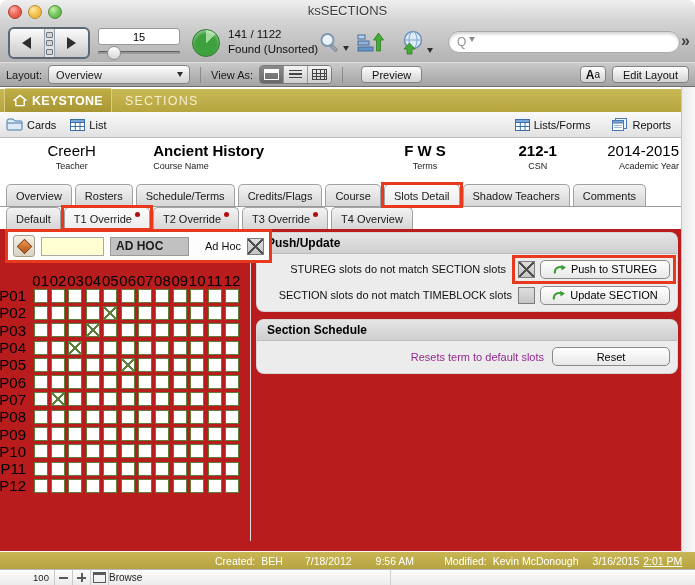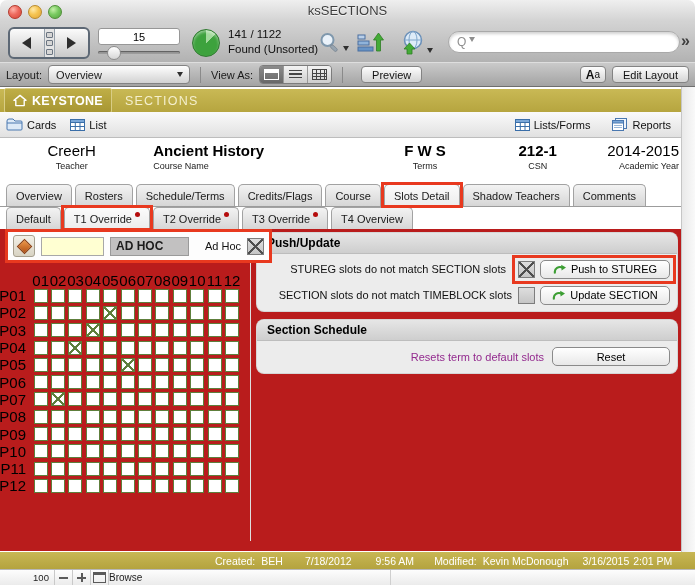--- a/index.html
+++ b/index.html
@@ -117,24 +117,24 @@
   .fm-btn{height:19px;min-width:130px;border:1px solid #8a8a8a;border-radius:5px;background:linear-gradient(#ffffff,#e8e8e8);display:flex;align-items:center;justify-content:center;gap:5px;font-size:11px;color:#000;font-family:"Liberation Sans",sans-serif;}
   .sched-row{display:flex;align-items:center;justify-content:flex-end;gap:8px;padding:6px 7px 0 0;font-size:11px;}
   .hint{color:#932a8e;}
   .reset-btn{min-width:118px;}
 
   
   .footer{position:absolute;left:0;right:0;bottom:0;height:18px;background:linear-gradient(#c8b754,#b3a23d);color:#fff;font-size:10.5px;display:flex;align-items:center;padding-left:215px;white-space:nowrap;}
   .footer .f-by{margin-left:6px;}
   .footer .f-cd{margin-left:22px;}
   .footer .f-ct{margin-left:24px;}
-  .footer .f-ml{margin-left:20px;}
+  .footer .f-ml{margin-left:30px;}
   .footer .f-mb{margin-left:6px;}
   .footer .f-md{margin-left:14px;}
-  .footer .f-mt{margin-left:4px;}
+  .footer .f-mt{margin-left:4px;text-decoration:underline;}
 
   
   .statusbar{position:absolute;left:0;right:0;bottom:0;height:15px;background:linear-gradient(#fdfdfd,#ebebeb);border-top:1px solid #b7b7b7;display:flex;align-items:center;font-size:10px;color:#222;}
   .sb-box{height:100%;display:flex;align-items:center;justify-content:center;border-right:1px solid #c9c9c9;}
   .sb-zoom{width:26px;font-size:9.5px;padding-left:28px;}
   .sb-btn{width:17px;}
   .ic-minus{width:9px;height:2px;background:#5a5a5a;}
   .ic-plus{position:relative;width:9px;height:9px;}
   .ic-plus::before{content:"";position:absolute;left:0;top:3.5px;width:9px;height:2px;background:#5a5a5a;}
   .ic-plus::after{content:"";position:absolute;left:3.5px;top:0;width:2px;height:9px;background:#5a5a5a;}

